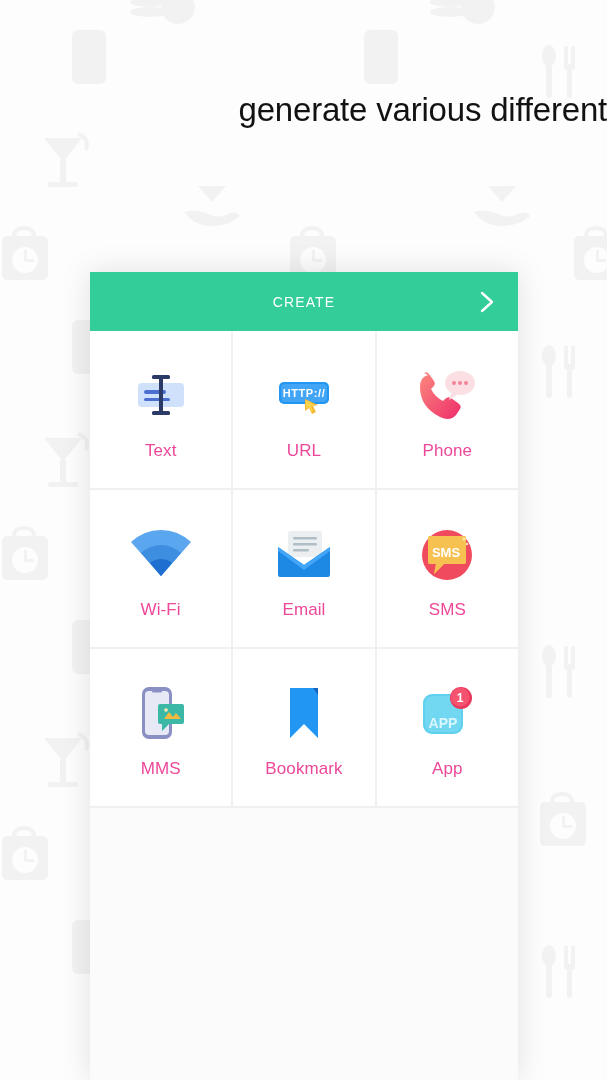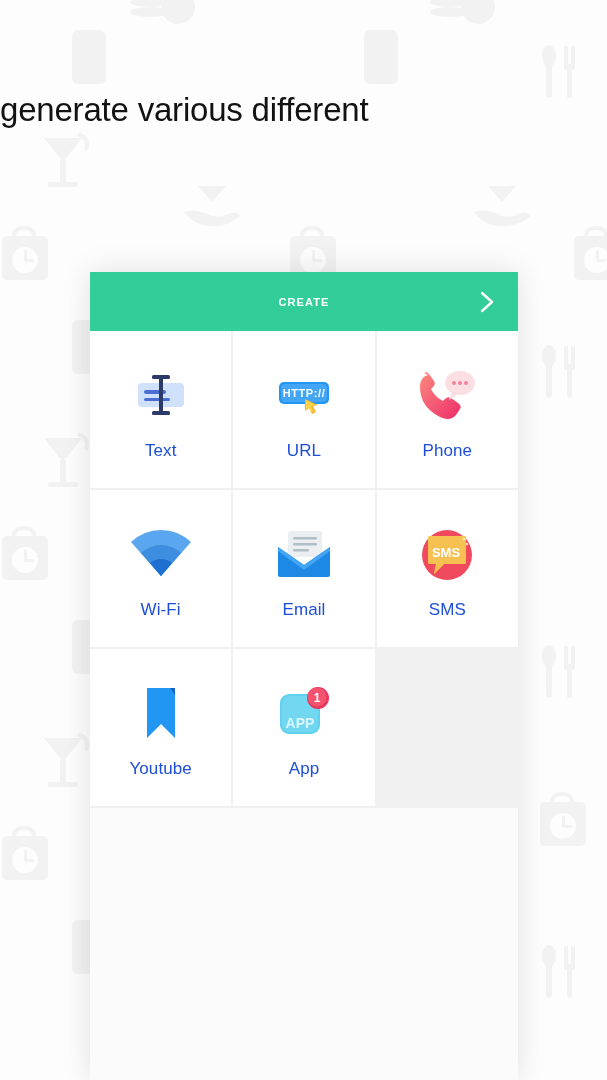--- a/index.html
+++ b/index.html
@@ -29,21 +29,21 @@
     fill: #4a4a4a;
     filter: blur(0.4px);
   }
 
   
   #headline {
     position: absolute;
     left: 0;
     top: 86px;
     width: 607px;
-    text-align: left;
+    text-align: right;
     font-size: 33px;
     line-height: 47px;
     color: #121212;
     letter-spacing: -0.2px;
     font-weight: 400;
     z-index: 5;
   }
   #headline .ln { display: block; }
 
   
@@ -63,22 +63,22 @@
   #create-bar {
     position: relative;
     height: 59px;
     background: #33cd9a;
     display: flex;
     align-items: center;
     justify-content: center;
   }
   #create-label {
     color: #ffffff;
-    font-size: 11px;
-    font-weight: bold;
+    font-size: 14px;
+    font-weight: normal;
     letter-spacing: 1.1px;
   }
   #create-chevron {
     position: absolute;
     right: 18px;
     top: 50%;
     transform: translateY(-50%);
     width: 26px;
     height: 26px;
   }
@@ -101,21 +101,21 @@
   }
   .cell .art {
     height: 74px;
     display: flex;
     align-items: center;
     justify-content: center;
   }
   .cell .lbl {
     margin-top: 9px;
     font-size: 17px;
-    color: #1d4ed8;
+    color: #ec4899;
     font-weight: 400;
     letter-spacing: 0.1px;
   }
   #filler {
     background: #fbfbfb;
     height: 155px;
   }
 </style>
 </head>
 <body>
@@ -352,29 +352,42 @@
           <path d="M12 10 q-2 0 -2 2 l0 24 q0 2 2 2 l6 0 l-2 10 l10 -10 l20 0 q2 0 2 -2 l0 -24 q0 -2 -2 -2 Z" fill="#f5b33c"></path>
           <path d="M12 10 q-2 0 -2 2 l0 24 q0 2 2 2 l6 0 l-2 10 l10 -10 l20 0 q2 0 2 -2 l0 -24 q0 -2 -2 -2 Z" fill="#f7c356" opacity="0.85"></path>
           <text x="28" y="31" font-family="Liberation Sans, sans-serif" font-size="13" font-weight="bold" fill="#ffffff" text-anchor="middle">SMS</text>
           <circle cx="46" cy="13" r="1.6" fill="#fde6a8"></circle>
           <circle cx="49" cy="18" r="1.2" fill="#fde6a8"></circle>
         </svg>
       </div>
       <div class="lbl">SMS</div>
     </div>
 
+    <div class="cell">
+      <div class="art">
+        <svg width="54" height="58" viewBox="0 0 54 58">
+          <rect x="8" y="3" width="30" height="52" rx="7" fill="#8a8fc4"></rect>
+          <rect x="11" y="7" width="24" height="44" rx="4" fill="#e7eaf6"></rect>
+          <rect x="18" y="6" width="10" height="2.6" rx="1.3" fill="#8a8fc4"></rect>
+          <path d="M26 20 q-2 0 -2 2 l0 16 q0 2 2 2 l2 0 l0 7 l7 -7 l13 0 q2 0 2 -2 l0 -16 q0 -2 -2 -2 Z" fill="#3cb9a6"></path>
+          <path d="M30 35 l5 -7 l4 5 l3 -4 l5 6 Z" fill="#f3b940"></path>
+          <circle cx="32" cy="26" r="1.8" fill="#fde8b4"></circle>
+        </svg>
+      </div>
+      <div class="lbl">MMS</div>
+    </div>
 
     <div class="cell">
       <div class="art">
         <svg width="48" height="58" viewBox="0 0 48 58">
           <path d="M10 4 L38 4 L38 54 L24 40 L10 54 Z" fill="#2196f3"></path>
           <path d="M33 4 L38 4 L38 11 Z" fill="#1565c0"></path>
         </svg>
       </div>
-      <div class="lbl">Youtube</div>
+      <div class="lbl">Bookmark</div>
     </div>
 
     <div class="cell">
       <div class="art">
         <svg width="60" height="58" viewBox="0 0 60 58">
           <rect x="6" y="10" width="40" height="40" rx="9" fill="#5fd0ee"></rect>
           <rect x="8" y="12" width="36" height="36" rx="8" fill="#72d8f2"></rect>
           <text x="26" y="44" font-family="Liberation Sans, sans-serif" font-size="14" font-weight="bold" fill="#d9f6ff" text-anchor="middle">APP</text>
           <circle cx="44" cy="14" r="11" fill="#e8365c"></circle>
           <circle cx="43" cy="13" r="9.5" fill="#f4526f"></circle>

